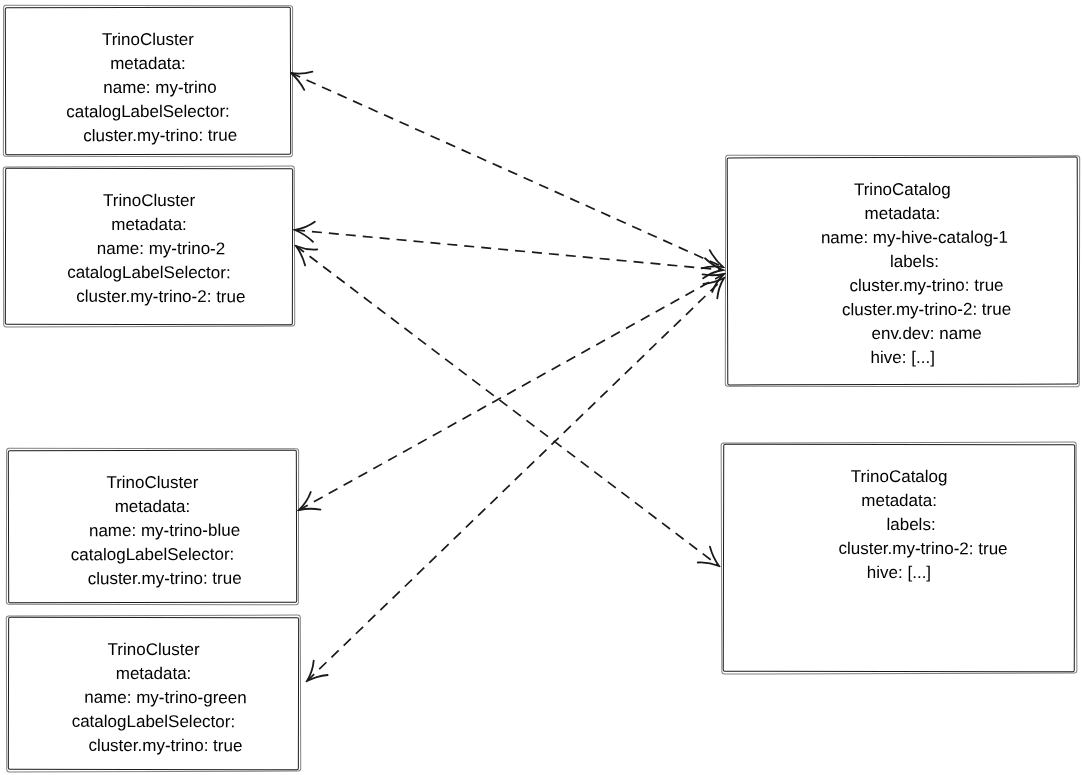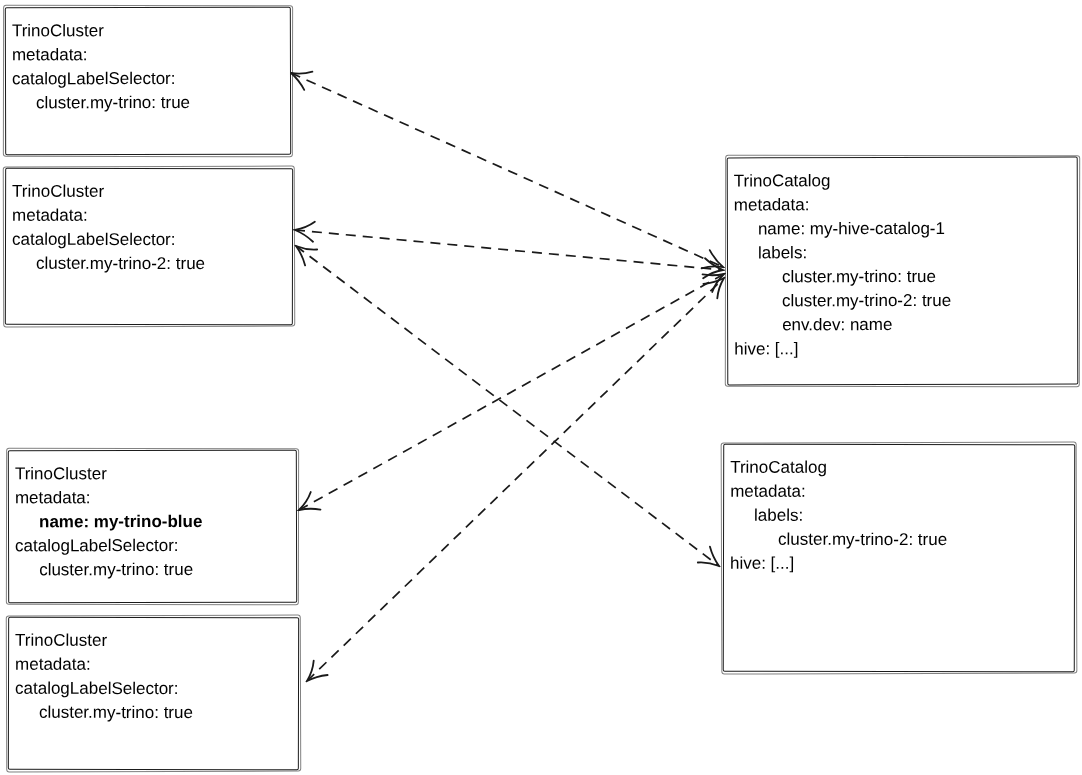--- a/index.html
+++ b/index.html
@@ -10,24 +10,25 @@
     overflow:hidden;
     font-family:"Liberation Sans", sans-serif;
   }
   #arrows{position:absolute;left:0;top:0;pointer-events:none;}
   .box{
     position:absolute;
     box-sizing:border-box;
     background:#ffffff;
     border:1.9px solid #1b1b1b;
     border-radius:2px;
-    padding:11px 6px;
+    padding:20px 6px;
     font-size:17px;
     line-height:24px;
     color:#000000;
+    text-align:center;
   }
   
   .box::after{
     content:"";
     position:absolute;
     inset:-3px;
     border:1.1px solid rgba(25,25,25,0.55);
     border-radius:3px;
     transform:rotate(0.25deg);
     pointer-events:none;
@@ -61,48 +62,51 @@
       <line x1="296" y1="246" x2="719" y2="566" marker-start="url(#ah)" marker-end="url(#ah)"></line>
       <line x1="299" y1="510" x2="724" y2="274" marker-start="url(#ah)" marker-end="url(#ah)"></line>
       <line x1="307" y1="681" x2="724" y2="278" marker-start="url(#ah)" marker-end="url(#ah)"></line>
     </g>
   </svg>
 
   <div id="b1" class="box tilt-a">
     <div class="lines">
         <div class="code-line" style="padding-left: 0px;">TrinoCluster</div>
         <div class="code-line" style="padding-left: 0px;">metadata:</div>
+        <div class="code-line" style="padding-left: 24px;">name: my-trino</div>
         <div class="code-line" style="padding-left: 0px;">catalogLabelSelector:</div>
         <div class="code-line" style="padding-left: 24px;">cluster.my-trino: true</div>
       </div>
   </div>
 
   <div id="b2" class="box tilt-b">
     <div class="lines">
         <div class="code-line" style="padding-left: 0px;">TrinoCluster</div>
         <div class="code-line" style="padding-left: 0px;">metadata:</div>
+        <div class="code-line" style="padding-left: 24px;">name: my-trino-2</div>
         <div class="code-line" style="padding-left: 0px;">catalogLabelSelector:</div>
         <div class="code-line" style="padding-left: 24px;">cluster.my-trino-2: true</div>
       </div>
   </div>
 
   <div id="b3" class="box tilt-a">
     <div class="lines">
         <div class="code-line" style="padding-left: 0px;">TrinoCluster</div>
         <div class="code-line" style="padding-left: 0px;">metadata:</div>
-        <div class="code-line" style="padding-left: 24px; font-weight: bold;">name: my-trino-blue</div>
+        <div class="code-line" style="padding-left: 24px;">name: my-trino-blue</div>
         <div class="code-line" style="padding-left: 0px;">catalogLabelSelector:</div>
         <div class="code-line" style="padding-left: 24px;">cluster.my-trino: true</div>
       </div>
   </div>
 
   <div id="b4" class="box tilt-b">
     <div class="lines">
         <div class="code-line" style="padding-left: 0px;">TrinoCluster</div>
         <div class="code-line" style="padding-left: 0px;">metadata:</div>
+        <div class="code-line" style="padding-left: 24px;">name: my-trino-green</div>
         <div class="code-line" style="padding-left: 0px;">catalogLabelSelector:</div>
         <div class="code-line" style="padding-left: 24px;">cluster.my-trino: true</div>
       </div>
   </div>
 
   <div id="c1" class="box tilt-a">
     <div class="lines">
         <div class="code-line" style="padding-left: 0px;">TrinoCatalog</div>
         <div class="code-line" style="padding-left: 0px;">metadata:</div>
         <div class="code-line" style="padding-left: 24px;">name: my-hive-catalog-1</div>

